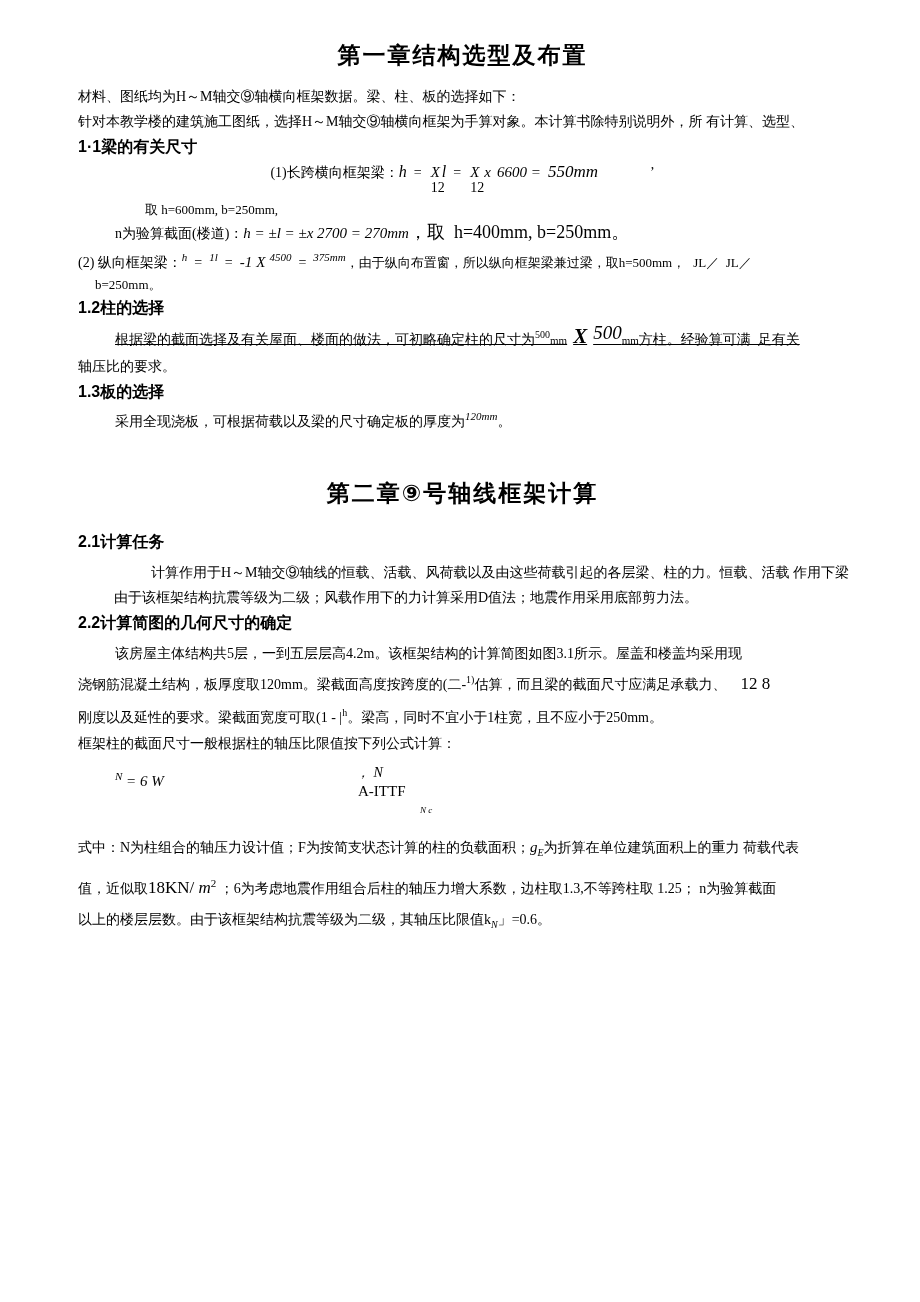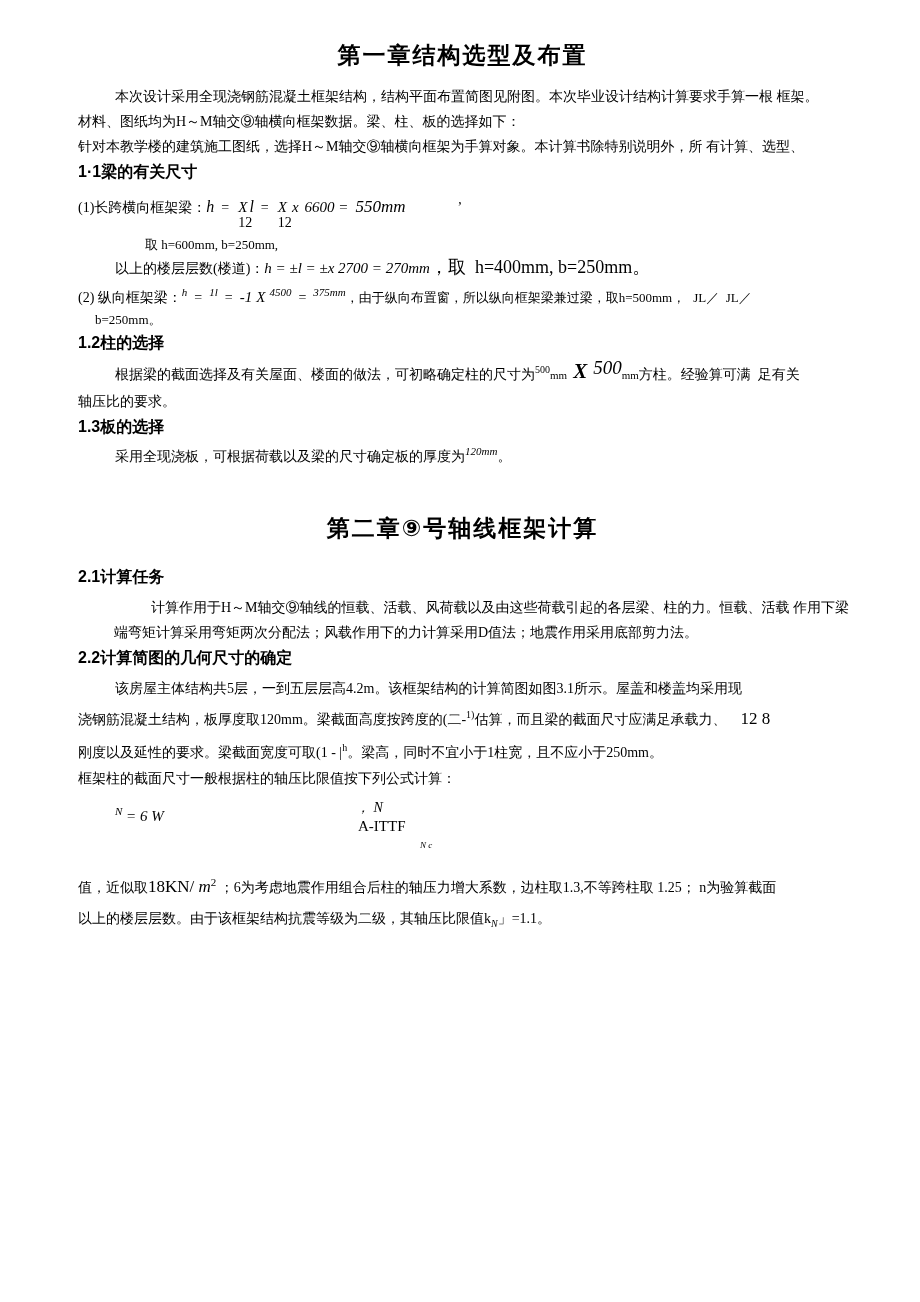--- a/index.html
+++ b/index.html
@@ -34,32 +34,32 @@
   .short-line { padding-left:37px; }
   .cont-line { padding-left:17px; font-size:13px; line-height:21px; }
 
   
   .math { font-style:italic; font-size:16px; }
   .math-sm { font-style:italic; font-size:15px; }
   .eq { font-size:14px; margin:0 7px; }
   .frac { display:inline-block; position:relative; vertical-align:baseline; margin:0 2px; }
   .frac .num { font-style:italic; font-size:15px; display:inline-block; }
   .frac .den { position:absolute; left:0px; top:16px; font-size:14px; }
-  .formula-line { white-space:nowrap; margin-top:12px; height:38px; font-size:14px; line-height:22px; }
+  .formula-line { white-space:nowrap; margin-top:2px; height:38px; font-size:14px; line-height:22px;text-align:center; }
   .result { font-style:italic; font-size:17px; }
   .tick { margin-left:52px; font-size:14px; }
   .sup-n { font-size:11px; vertical-align:super; font-style:italic; }
   .longi-line { white-space:nowrap; line-height:23px; font-size:14px; }
   .longi-line .tail { font-size:13px; }
   .jl { font-size:13px; margin-left:8px; }
 
   .bigx { font-style:italic; font-weight:700; font-size:21px; margin:0 6px; font-family:"Liberation Serif","DejaVu Serif",serif; }
   .big500 { font-style:italic; font-size:19px; position:relative; top:-4px; }
   .mm-sm { font-size:11px; }
-  .col-line1 { line-height:30px; }
+  .col-line1 { line-height:30px;text-decoration:underline; }
 
   .geo-big { font-size:17px; margin-left:14px; }
   .sup-txt { font-size:10px; vertical-align:super; }
 
   .formula-block { position:relative; height:58px; margin-top:8px; }
   .f-left { position:absolute; left:37px; top:6px; font-size:15px; font-style:italic; white-space:pre; }
   .f-top { position:absolute; left:278px; top:0; font-size:14px; font-style:italic; }
   .f-denom { position:absolute; left:280px; top:19px; font-size:15px; }
   .f-sub { position:absolute; left:342px; top:41px; font-size:9px; font-style:italic; }
 
@@ -70,69 +70,69 @@
   .subsc { font-size:10px; vertical-align:sub; font-style:italic; }
 </style>
 </head>
 <body>
 
 <div class="page">
 
   <h1 class="ch-title" data-bind="doc.ch1.title">第一章结构选型及布置</h1>
 
   <div class="para">
-    <div class="line indent" data-bind="doc.ch1.intro.0">本次设计采用全现浇钢筋混凝土框架结构，结构平面布置简图见附图。本次毕业设计结构计算要求手算一根  框架。</div>
     <div class="line" data-bind="doc.ch1.intro.2">材料、图纸均为H～M轴交⑨轴横向框架数据。梁、柱、板的选择如下：</div>
     <div class="line" data-bind="doc.ch1.intro.1">针对本教学楼的建筑施工图纸，选择H～M轴交⑨轴横向框架为手算对象。本计算书除特别说明外，所  有计算、选型、</div>
   </div>
 
   <h2 class="sec-heading" data-bind="doc.ch1.s11_heading">1·1梁的有关尺寸</h2>
 
   <div class="formula-line"><span data-bind="doc.ch1.beam_long.label">(1)长跨横向框架梁：</span><span class="math" data-bind="doc.ch1.beam_long.h">h</span><span class="eq" data-bind="doc.ch1.beam_long.eq1">=</span><span class="frac"><span class="num" data-bind="doc.ch1.beam_long.frac1_num">X</span><span class="den" data-bind="doc.ch1.beam_long.frac1_den">12</span></span><span class="math" data-bind="doc.ch1.beam_long.l">l</span><span class="eq" data-bind="doc.ch1.beam_long.eq2">=</span><span class="frac"><span class="num" data-bind="doc.ch1.beam_long.frac2_num">X</span><span class="den" data-bind="doc.ch1.beam_long.frac2_den">12</span></span><span class="math-sm" data-bind="doc.ch1.beam_long.times" style="margin:0 6px 0 3px;">x</span><span class="math-sm" data-bind="doc.ch1.beam_long.value" style="margin-right:7px;">6600 =</span><span class="result" data-bind="doc.ch1.beam_long.result">550mm</span><span class="tick" data-bind="doc.ch1.beam_long.tick">’</span></div>
 
   <div class="take-line" data-bind="doc.ch1.beam_long_take">取  h=600mm, b=250mm,</div>
 
-  <div class="line short-line"><span data-bind="doc.ch1.beam_short.label">以上的楼层层数(楼道)：</span><span class="math-sm" data-bind="doc.ch1.beam_short.math">h = ±l = ±x 2700 = 270mm</span><span class="small" data-bind="doc.ch1.beam_short.tail">，取  h=400mm, b=250mm。</span></div>
+  <div class="line short-line"><span data-bind="doc.ch1.beam_short.label">n为验算截面(楼道)：</span><span class="math-sm" data-bind="doc.ch1.beam_short.math">h = ±l = ±x 2700 = 270mm</span><span class="small" data-bind="doc.ch1.beam_short.tail">，取  h=400mm, b=250mm。</span></div>
 
   <div class="longi-line"><span data-bind="doc.ch1.beam_longi.label">(2) 纵向框架梁：</span><span class="sup-n" data-bind="doc.ch1.beam_longi.sup_h">h</span><span class="eq" data-bind="doc.ch1.beam_longi.eq1">=</span><span class="sup-n" data-bind="doc.ch1.beam_longi.sup_1l">1l</span><span class="eq" data-bind="doc.ch1.beam_longi.eq2">=</span><span class="math-sm" data-bind="doc.ch1.beam_longi.neg1">-1</span><span class="math-sm" data-bind="doc.ch1.beam_longi.times" style="margin:0 4px;">X</span><span class="sup-n" data-bind="doc.ch1.beam_longi.sup_4500">4500</span><span class="eq" data-bind="doc.ch1.beam_longi.eq3">=</span><span class="sup-n" data-bind="doc.ch1.beam_longi.sup_res">375mm</span><span class="tail" data-bind="doc.ch1.beam_longi.tail">，由于纵向布置窗，所以纵向框架梁兼过梁，取h=500mm，</span><span class="jl" data-bind="doc.ch1.beam_longi.jl">JL／  JL／</span></div>
 
   <div class="cont-line" data-bind="doc.ch1.beam_longi_cont">b=250mm。</div>
 
   <h2 class="sec-heading" data-bind="doc.ch1.s12_heading">1.2柱的选择</h2>
 
   <div class="line indent col-line1"><span data-bind="doc.ch1.column.lead">根据梁的截面选择及有关屋面、楼面的做法，可初略确定柱的尺寸为</span><span class="sup-txt" data-bind="doc.ch1.column.sup500">500</span><span class="mm-sm" data-bind="doc.ch1.column.mm1">mm</span><span class="bigx" data-bind="doc.ch1.column.times">X</span><span class="big500" data-bind="doc.ch1.column.big500">500</span><span class="mm-sm" data-bind="doc.ch1.column.mm2">mm</span><span data-bind="doc.ch1.column.tail">方柱。经验算可满  足有关</span></div>
   <div class="line" data-bind="doc.ch1.column.line2">轴压比的要求。</div>
 
   <h2 class="sec-heading" data-bind="doc.ch1.s13_heading">1.3板的选择</h2>
 
   <div class="line indent"><span data-bind="doc.ch1.slab.lead">采用全现浇板，可根据荷载以及梁的尺寸确定板的厚度为</span><span class="sup-n" data-bind="doc.ch1.slab.sup">120mm</span><span data-bind="doc.ch1.slab.tail">。</span></div>
 
   <h1 class="ch-title second" data-bind="doc.ch2.title">第二章⑨号轴线框架计算</h1>
 
   <h2 class="sec-heading" data-bind="doc.ch2.s21_heading" style="margin-top:22px;">2.1计算任务</h2>
 
   <div class="para" style="margin-top:6px;margin-left:36px;">
     <div class="line indent" data-bind="doc.ch2.task.0">计算作用于H～M轴交⑨轴线的恒载、活载、风荷载以及由这些荷载引起的各层梁、柱的力。恒载、活载  作用下梁</div>
-    <div class="line" data-bind="doc.ch2.task.1">端弯矩计算采用弯矩两次分配法；风载作用下的力计算采用D值法；地震作用采用底部剪力法。</div>
+    <div class="line" data-bind="doc.ch2.task.1">由于该框架结构抗震等级为二级；风载作用下的力计算采用D值法；地震作用采用底部剪力法。</div>
   </div>
 
   <h2 class="sec-heading" data-bind="doc.ch2.s22_heading">2.2计算简图的几何尺寸的确定</h2>
 
   <div class="para" style="margin-top:6px;">
     <div class="line indent" data-bind="doc.ch2.geometry.line1">该房屋主体结构共5层，一到五层层高4.2m。该框架结构的计算简图如图3.1所示。屋盖和楼盖均采用现</div>
     <div class="line" style="line-height:28px;"><span data-bind="doc.ch2.geometry.line2_a">浇钢筋混凝土结构，板厚度取120mm。梁截面高度按跨度的(二-</span><span class="sup-txt" data-bind="doc.ch2.geometry.line2_sup">1)</span><span data-bind="doc.ch2.geometry.line2_b">估算，而且梁的截面尺寸应满足承载力、</span><span class="geo-big" data-bind="doc.ch2.geometry.line2_big">12 8</span></div>
     <div class="line" style="line-height:28px;"><span data-bind="doc.ch2.geometry.line3_a">刚度以及延性的要求。梁截面宽度可取(1 - |</span><span class="sup-txt" data-bind="doc.ch2.geometry.line3_sup">h</span><span data-bind="doc.ch2.geometry.line3_b">。梁高，同时不宜小于1柱宽，且不应小于250mm。</span></div>
     <div class="line" data-bind="doc.ch2.geometry.line4">框架柱的截面尺寸一般根据柱的轴压比限值按下列公式计算：</div>
   </div>
 
   <div class="formula-block">
     <span class="f-left"><span class="sup-n" data-bind="doc.ch2.formula.sup_n">N</span><span data-bind="doc.ch2.formula.left"> = 6 W</span></span>
     <span class="f-top" data-bind="doc.ch2.formula.top">， N</span>
     <span class="f-denom" data-bind="doc.ch2.formula.denom">A-ITTF</span>
     <span class="f-sub" data-bind="doc.ch2.formula.sub">N c</span>
   </div>
 
   <div class="para notes" style="margin-top:10px;">
+    <div class="line"><span data-bind="doc.ch2.notes.l1_a">式中：N为柱组合的轴压力设计值；F为按简支状态计算的柱的负载面积；</span><span class="math-sm" data-bind="doc.ch2.notes.l1_g">g</span><span class="subsc" data-bind="doc.ch2.notes.l1_sub">E</span><span data-bind="doc.ch2.notes.l1_b">为折算在单位建筑面积上的重力 荷载代表</span></div>
     <div class="line"><span data-bind="doc.ch2.notes.l2_a">值，近似取</span><span class="big18" data-bind="doc.ch2.notes.l2_big">18KN/</span><span class="bigm" data-bind="doc.ch2.notes.l2_m"> m</span><span class="sup2" data-bind="doc.ch2.notes.l2_sup">2</span><span data-bind="doc.ch2.notes.l2_b"> ；6为考虑地震作用组合后柱的轴压力增大系数，边柱取1.3,不等跨柱取 1.25； n为验算截面</span></div>
-    <div class="line"><span data-bind="doc.ch2.notes.l3_a">以上的楼层层数。由于该框架结构抗震等级为二级，其轴压比限值k</span><span class="subsc" data-bind="doc.ch2.notes.l3_sub">N</span><span data-bind="doc.ch2.notes.l3_b">」=1.1。</span></div>
+    <div class="line"><span data-bind="doc.ch2.notes.l3_a">以上的楼层层数。由于该框架结构抗震等级为二级，其轴压比限值k</span><span class="subsc" data-bind="doc.ch2.notes.l3_sub">N</span><span data-bind="doc.ch2.notes.l3_b">」=0.6。</span></div>
   </div>
 
 </div>
 
 </body></html>

